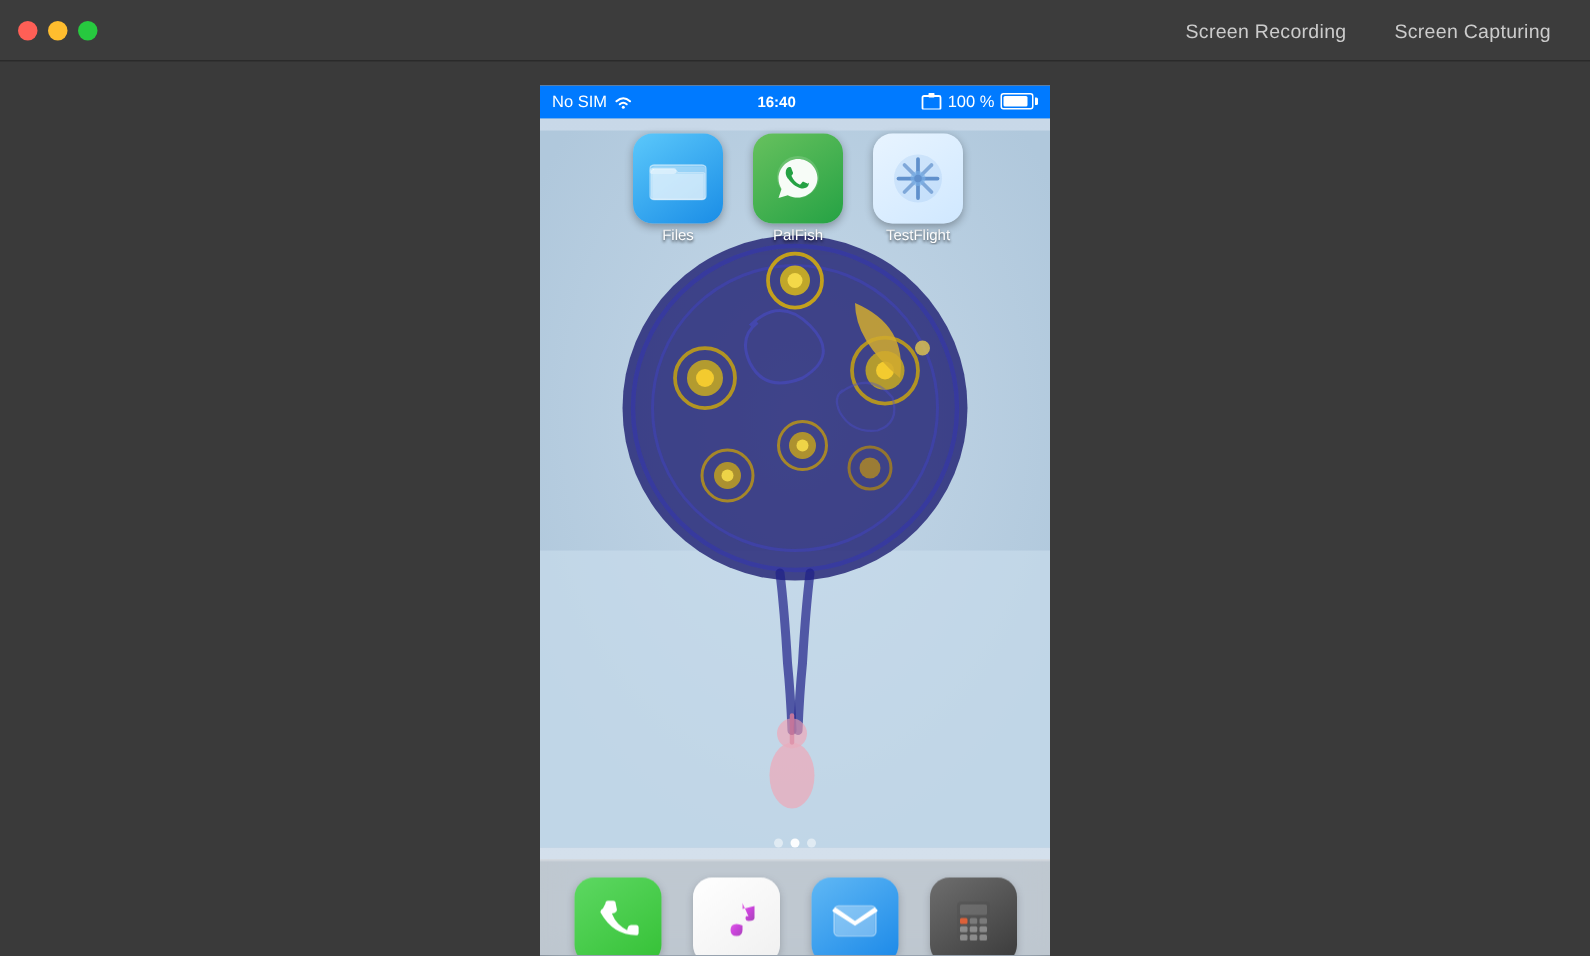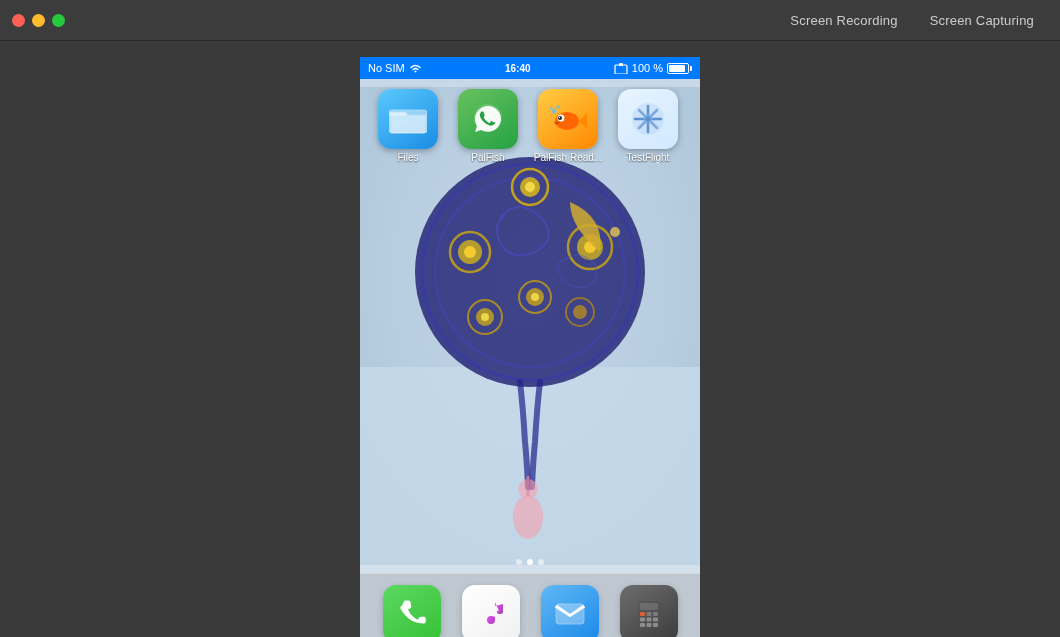--- a/index.html
+++ b/index.html
@@ -104,21 +104,21 @@
       gap: 4px;
     }
 
     .status-center {
       font-size: 10px;
       font-weight: 600;
     }
 
     .status-right {
       display: flex;
-      align-items: flex-end;
+      align-items: flex-start;
       gap: 4px;
       font-size: 11px;
     }
 
     .battery-icon {
       display: inline-flex;
       align-items: center;
       gap: 1px;
     }
 
@@ -169,21 +169,21 @@
 
     
     .app-grid {
       position: absolute;
       top: 10px;
       left: 4px;
       right: 0;
       padding: 0 8px;
       display: flex;
       gap: 8px;
-      justify-content: flex-start;
+      justify-content: center;
     }
 
     .app-icon-wrapper {
       display: flex;
       flex-direction: column;
       align-items: center;
       width: 72px;
       gap: 3px;
     }
 
@@ -439,44 +439,20 @@
           <div class="app-icon app-whatsapp">
             <svg width="36" height="36" viewBox="0 0 36 36">
               <circle cx="18" cy="17" r="14" fill="rgba(255,255,255,0.15)"></circle>
               <path d="M18 5 C11 5 5 11 5 18 C5 20.5 5.8 22.9 7 25 L5 31 L11.2 29.1 C13.2 30.1 15.5 30.7 18 30.7 C25 30.7 31 24.7 31 17.7 C31 10.7 25 5 18 5Z" fill="white" opacity="0.95"></path>
               <path d="M24.5 21.5 C24.1 21.3 22.2 20.4 21.8 20.2 C21.4 20.1 21.2 20 20.9 20.4 C20.7 20.8 19.9 21.7 19.7 21.9 C19.5 22.1 19.3 22.1 19 22 C17.8 21.4 16.7 20.6 15.8 19.6 C15 18.7 14.3 17.6 13.8 16.5 C13.6 16.2 13.8 16 14 15.7 C14.1 15.6 14.3 15.3 14.4 15.1 C14.6 14.9 14.6 14.7 14.7 14.5 C14.8 14.3 14.7 14.1 14.6 13.9 C14.5 13.7 13.8 11.8 13.5 11 C13.2 10.3 12.9 10.4 12.7 10.4 L12.1 10.4 C11.8 10.4 11.4 10.5 11.1 10.9 C10.7 11.3 9.8 12.2 9.8 14.1 C9.8 16 11.1 17.8 11.3 18 C11.5 18.2 13.8 21.8 17.4 23.5 C21 25.2 21 24.6 21.9 24.5 C22.8 24.4 24.6 23.5 24.9 22.6 C25.3 21.7 25.3 21 25.1 20.9 L24.5 21.5Z" fill="#25a244"></path>
             </svg>
           </div>
           <span class="app-label">PalFish</span>
         </div>
 
-        <div class="app-icon-wrapper">
-          <div class="app-icon app-palfish">
-            <svg width="38" height="36" viewBox="0 0 38 36">
-
-              <ellipse cx="18" cy="20" rx="12" ry="9" fill="#ff6600"></ellipse>
-
-              <path d="M30 20 L38 12 L38 28Z" fill="#ff8800"></path>
-
-              <circle cx="12" cy="17" r="3.5" fill="white"></circle>
-              <circle cx="11" cy="17" r="2" fill="#222"></circle>
-              <circle cx="10.5" cy="16.5" r="0.7" fill="white"></circle>
-
-              <path d="M6 21 Q8 24 10 21" fill="none" stroke="#cc4400" stroke-width="1.5"></path>
-
-              <path d="M15 14 Q18 12 21 14" fill="none" stroke="#e55500" stroke-width="1" opacity="0.6"></path>
-              <path d="M15 18 Q18 16 21 18" fill="none" stroke="#e55500" stroke-width="1" opacity="0.6"></path>
-
-              <circle cx="5" cy="10" r="2.5" fill="#60c0f0" opacity="0.8"></circle>
-              <circle cx="9" cy="6" r="1.8" fill="#60c0f0" opacity="0.7"></circle>
-              <circle cx="2" cy="7" r="1.5" fill="#60c0f0" opacity="0.6"></circle>
-            </svg>
-          </div>
-          <span class="app-label">PalFish Read...</span>
-        </div>
 
         <div class="app-icon-wrapper">
           <div class="app-icon app-testflight">
             <svg width="36" height="36" viewBox="0 0 36 36">
 
               <circle cx="18" cy="18" r="16" fill="rgba(100,160,230,0.15)"></circle>
 
               <line x1="18" y1="5" x2="18" y2="31" stroke="#6090cc" stroke-width="2.5" stroke-linecap="round"></line>
               <line x1="5" y1="18" x2="31" y2="18" stroke="#6090cc" stroke-width="2.5" stroke-linecap="round"></line>
               <line x1="9" y1="9" x2="27" y2="27" stroke="#6090cc" stroke-width="2.5" stroke-linecap="round" opacity="0.7"></line>

